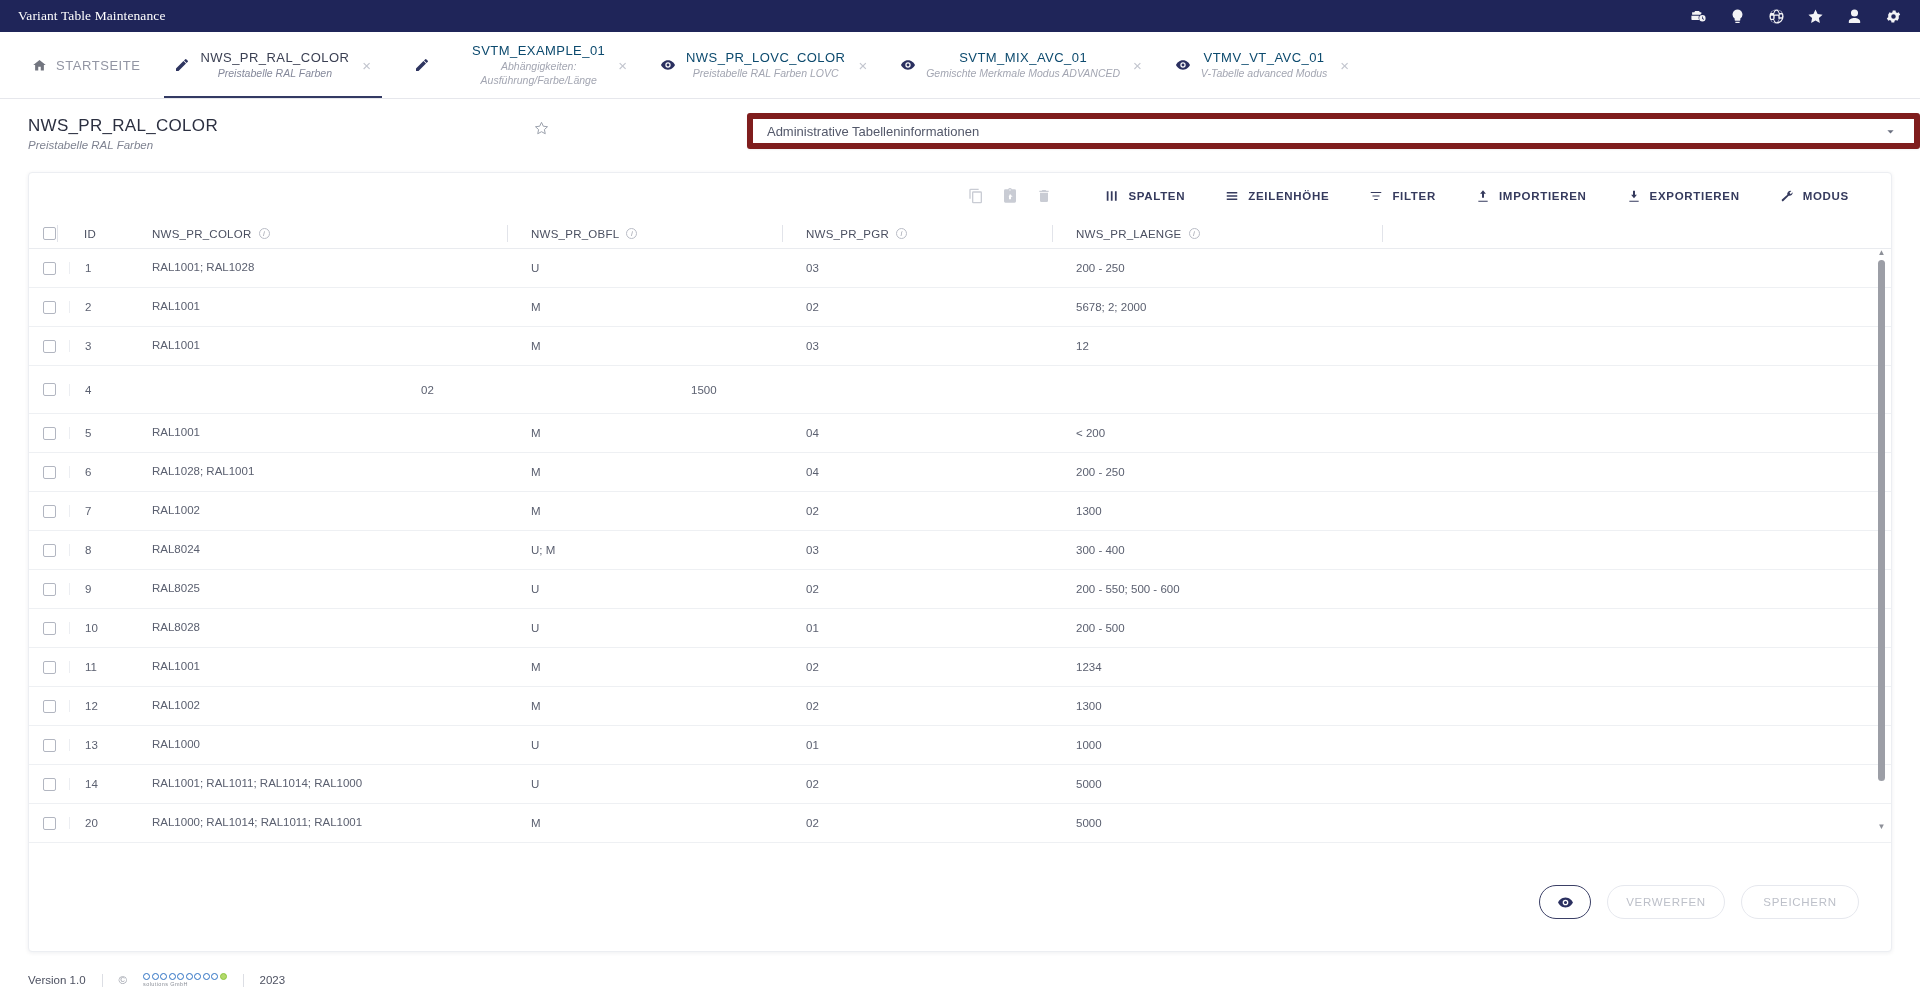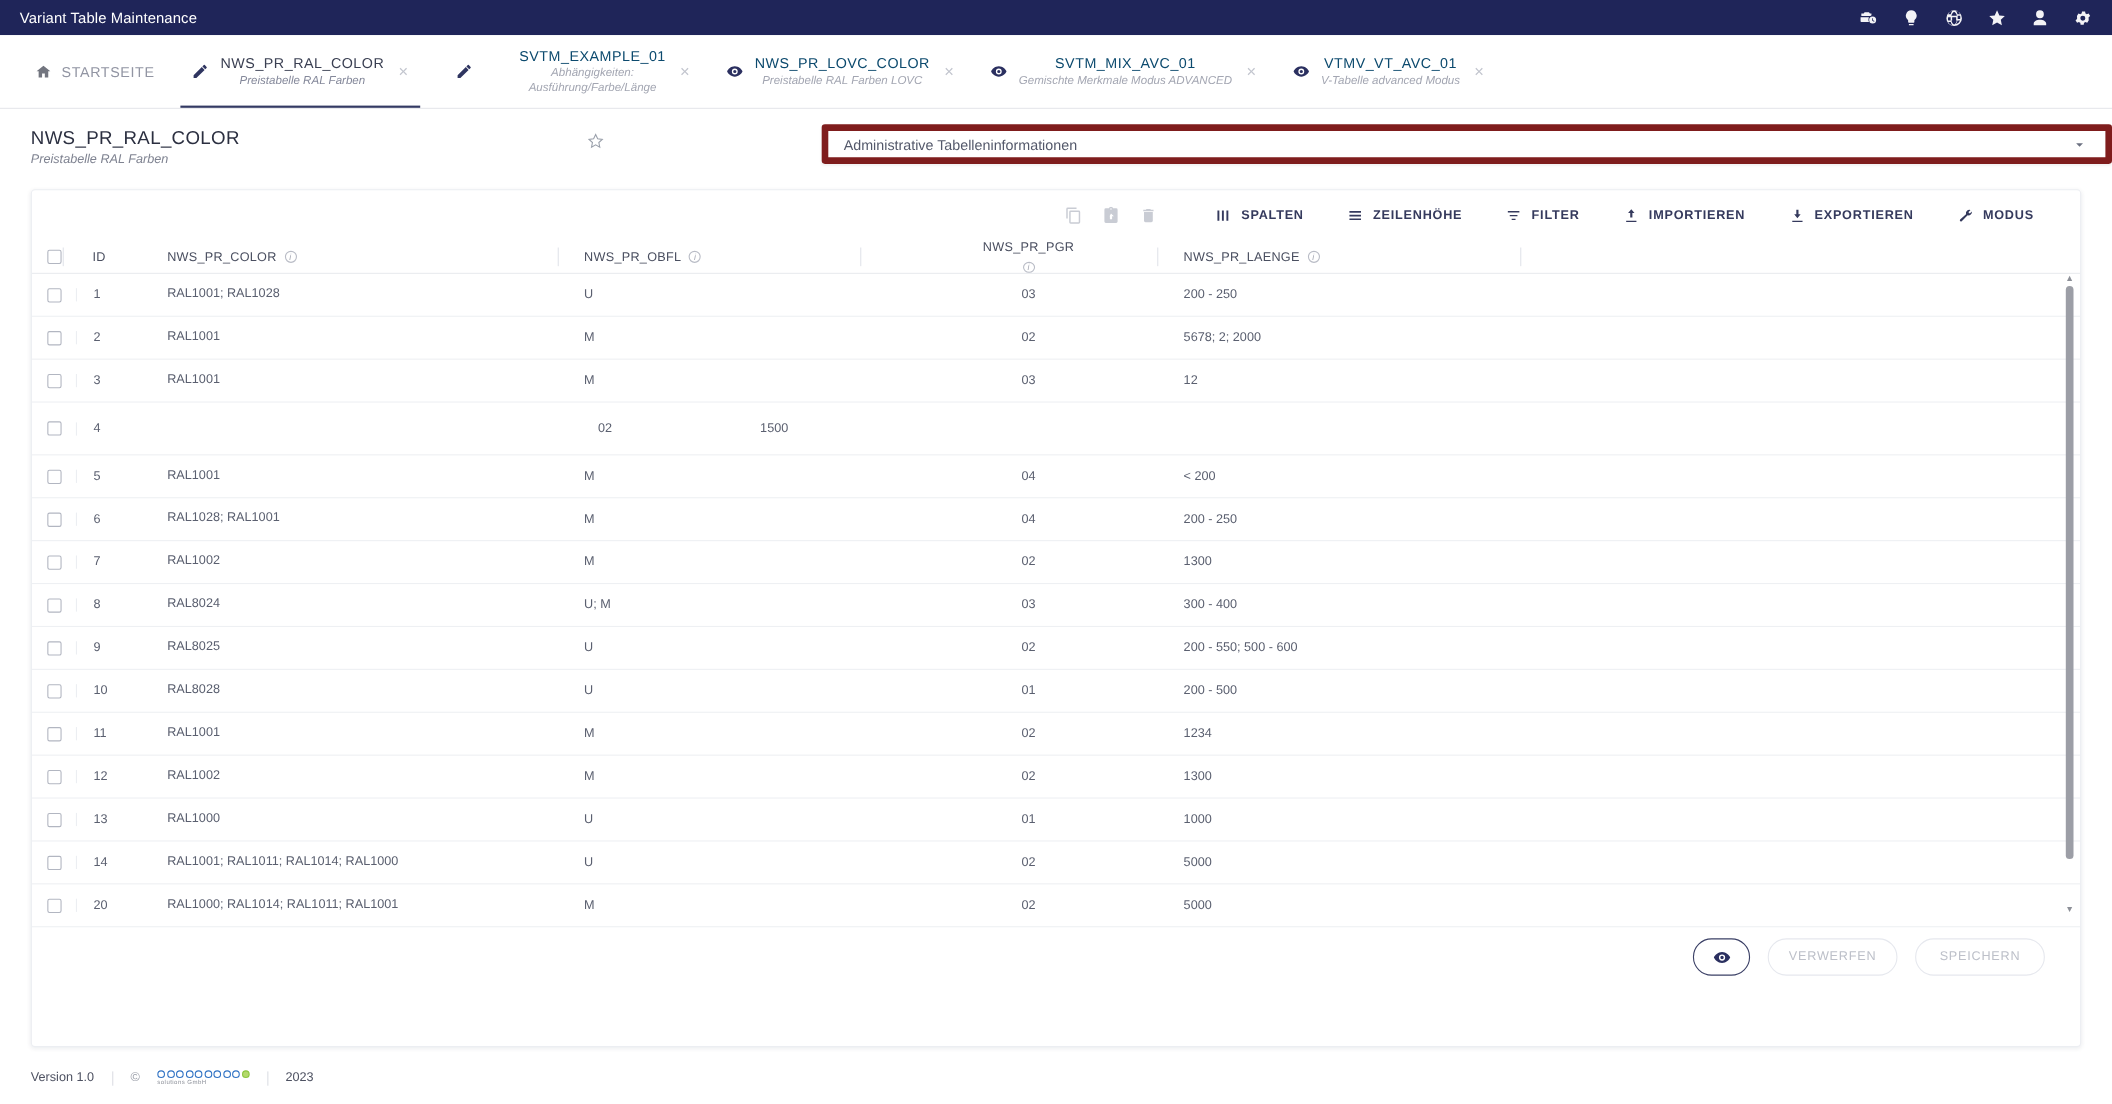--- a/index.html
+++ b/index.html
@@ -10,20 +10,21 @@
     overflow: hidden;
   }
 
   
   .appbar {
     height: 32px;
     background: #1f2559;
     display: flex; align-items: center;
     padding: 0 14px 0 18px;
     color: #fff;
+    font-family: Liberation Serif, serif;
   }
   .appbar-title { font-size: 13.5px; letter-spacing: .1px; }
   .appbar-spacer { flex: 1; }
   .appbar-icons { display: flex; align-items: center; gap: 22px; padding-right: 4px; }
   .appbar-icons .ic { width: 17px; height: 17px; display: block; fill: #ffffff; opacity: .95; cursor: pointer; }
 
   
   .tabbar {
     height: 67px;
     background: #fff;
@@ -132,21 +133,21 @@
     content: ""; position: absolute; left: -12px; top: 6px; bottom: 6px;
     width: 1px; background: #e2e4ea;
   }
   .th .info { width: 11px; height: 11px; border: 1px solid #b9bcc6; border-radius: 50%;
     display: inline-flex; align-items: center; justify-content: center;
     font-size: 8px; color: #a5a8b3; font-style: italic; cursor: pointer; line-height: 1; }
   .col-chk   { width: 40px; display: flex; justify-content: center; }
   .col-id    { width: 65px; padding-left: 15px; }
   .col-color { width: 385px; padding-left: 18px; }
   .col-obfl  { width: 275px; padding-left: 12px; }
-  .col-pgr   { width: 270px; padding-left: 12px; flex-direction: column; }
+  .col-pgr   { width: 270px; padding-left: 12px; }
   .col-laeng { width: 330px; padding-left: 12px; }
   .col-tail  { flex: 1; }
 
   .tbody { flex: 1; overflow: hidden; position: relative; }
   .row {
     display: flex; align-items: center;
     border-bottom: 1px solid #eef0f3;
     min-height: 39px;
     font-size: 11.5px; color: #5b6070;
   }
@@ -169,21 +170,21 @@
   .vs-arrow { font-size: 8px; color: #8d9098; line-height: 1; cursor: pointer; }
   .vs-track { flex: 1; width: 7px; margin: 3px 0; position: relative; }
   .vs-thumb {
     position: absolute; top: 0; left: 0; width: 7px; height: 93%;
     background: #9c9ea6; border-radius: 4px; cursor: pointer;
   }
 
   
   .cardfoot {
     height: 98px;
-    display: flex; align-items: flex-start; justify-content: flex-end;
+    display: flex; align-items: center; justify-content: flex-end;
     gap: 16px; padding-right: 32px;
   }
   .eye-btn {
     width: 52px; height: 34px; border: 1.3px solid #3b4066; border-radius: 17px;
     display: flex; align-items: center; justify-content: center; cursor: pointer; background: #fff;
   }
   .eye-btn svg { width: 17px; height: 17px; fill: #2b3060; }
   .pill {
     min-width: 118px; height: 34px; border: 1px solid #e6e8ee; border-radius: 17px;
     display: flex; align-items: center; justify-content: center;

